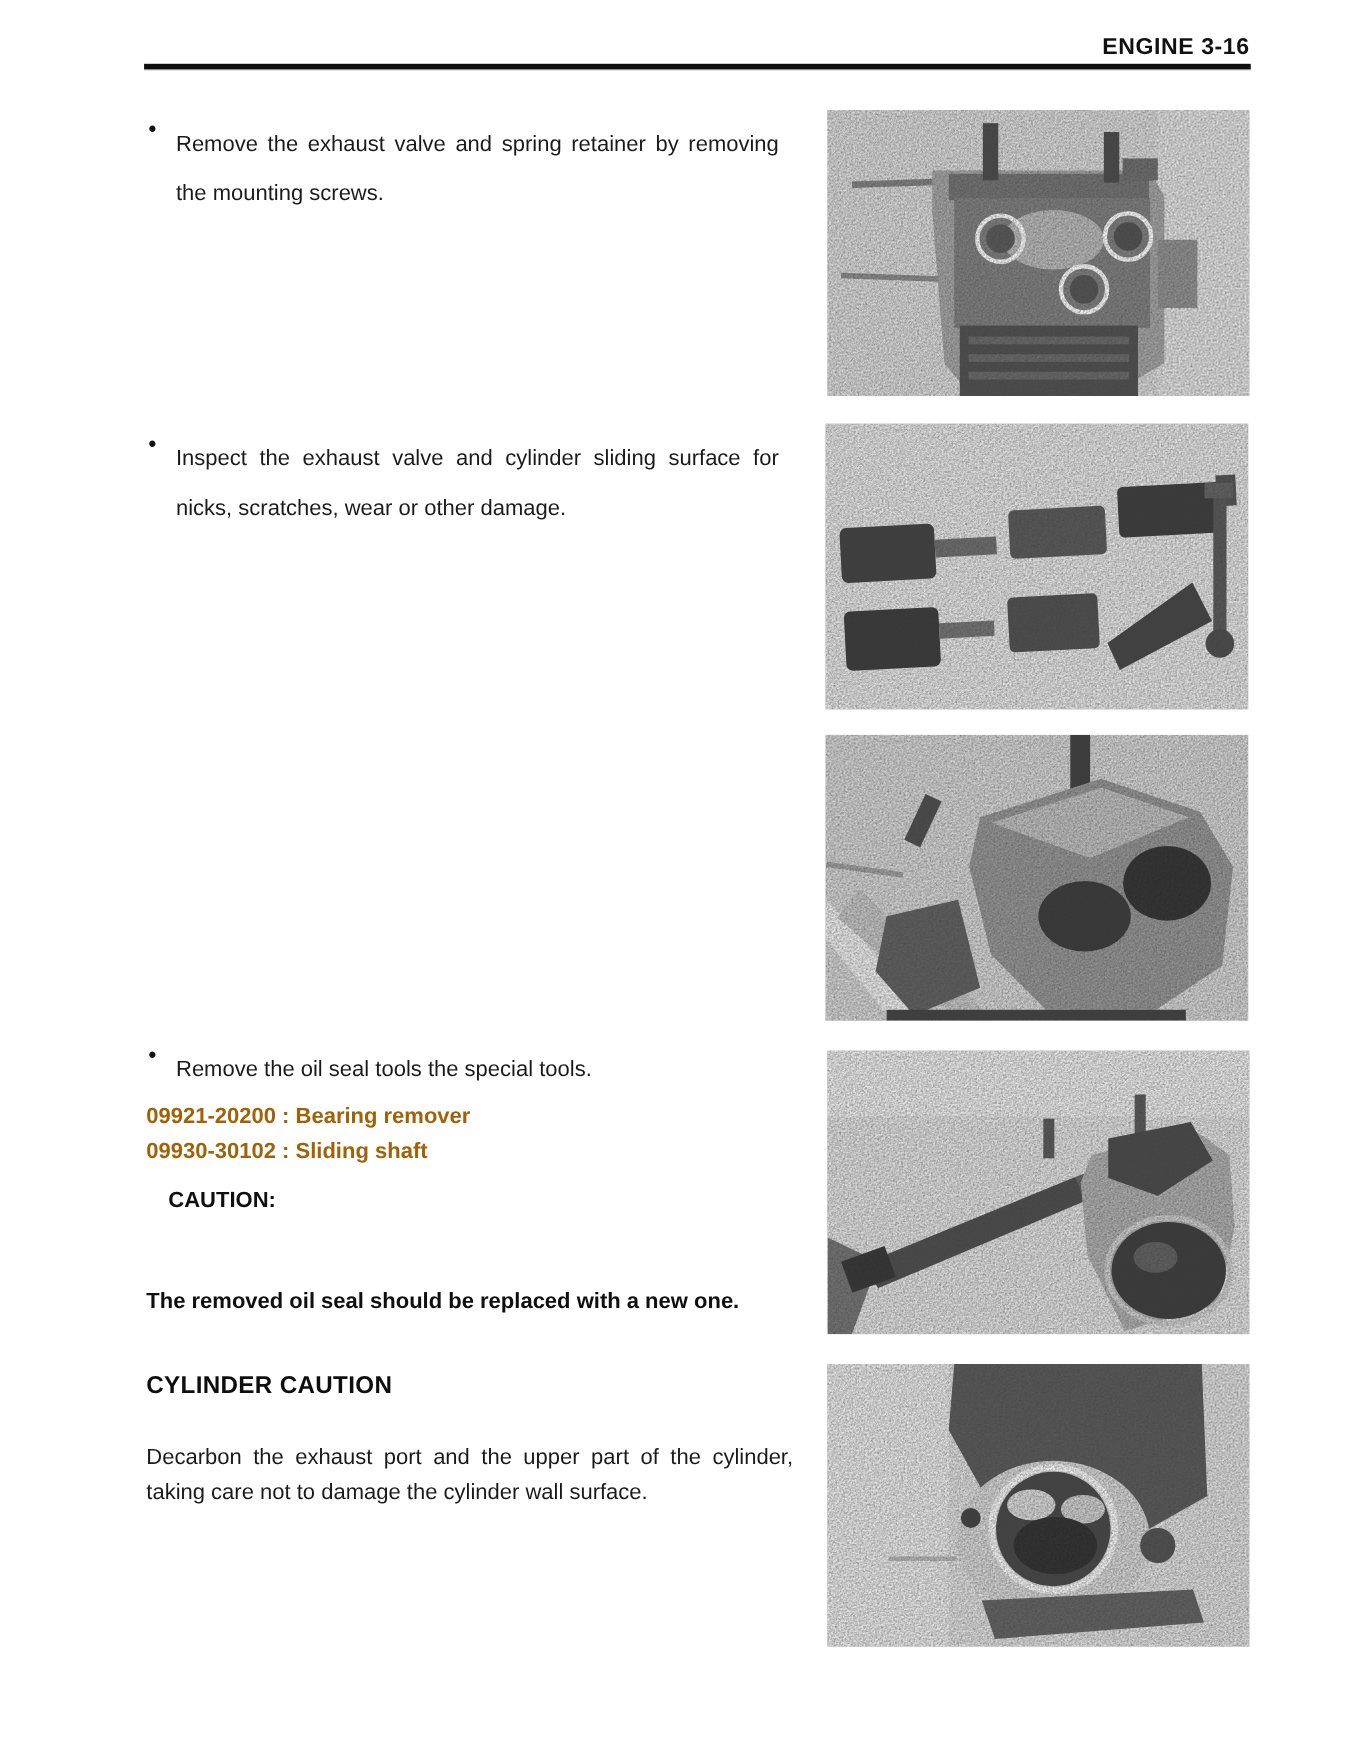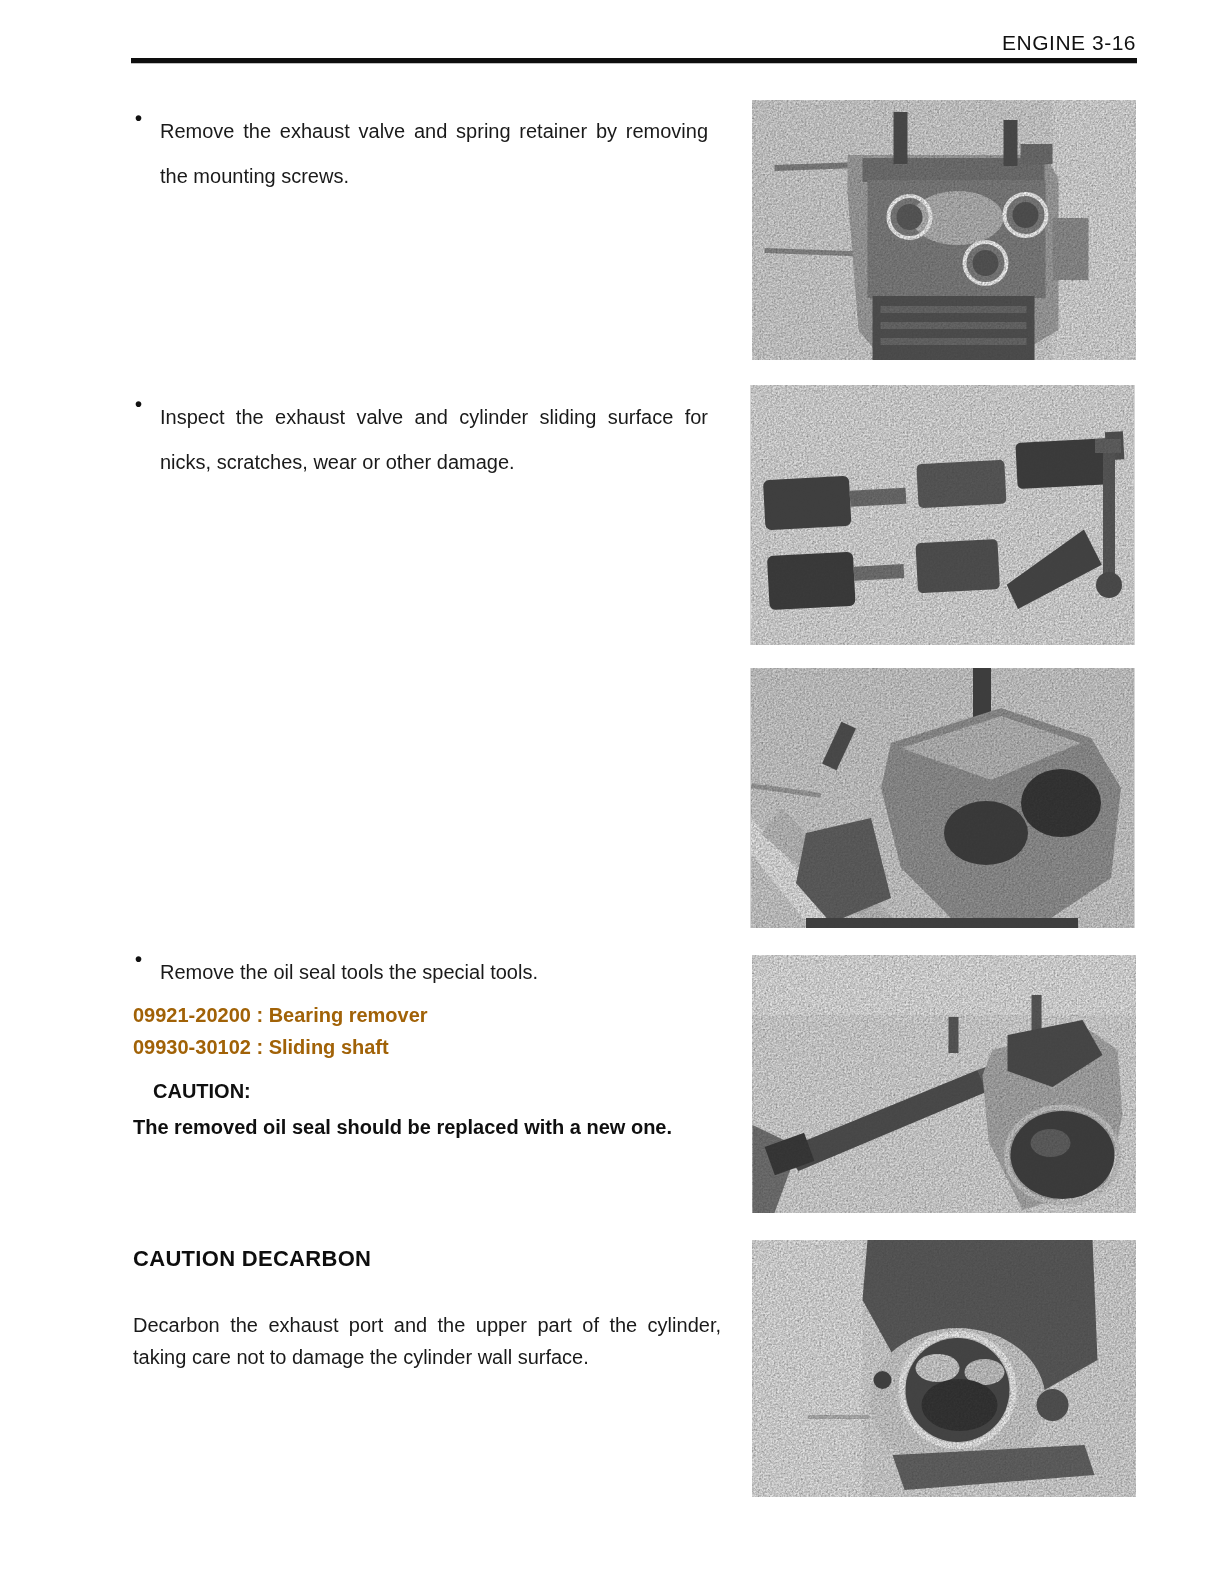--- a/index.html
+++ b/index.html
@@ -2,21 +2,21 @@
 <html><head>
 <meta charset="utf-8">
 <style>
   html,body{margin:0;padding:0;}
   body{
     width:1224px;height:1580px;position:relative;background:#ffffff;
     font-family:"Liberation Sans",sans-serif;color:#151515;overflow:hidden;
   }
   .abs{position:absolute;}
   .header-label{
-    top:31px;right:88px;font-size:21px;font-weight:400;letter-spacing:0.5px;color:#111;
+    top:31px;right:88px;font-size:21px;font-weight:700;letter-spacing:0.5px;color:#111;
   }
   .header-rule{
     top:58px;left:131px;width:1006px;height:5px;background:#0e0e0e;
     box-shadow:0 1px 0 rgba(0,0,0,.25);
   }
   .bullet-item{left:133px;width:575px;}
   .bullet-item .dot{
     position:absolute;left:2px;top:-2px;font-size:20px;font-weight:700;color:#111;
   }
   .bullet-item .btext{
@@ -65,23 +65,23 @@
 
 <div class="abs bullet-item" style="top:950px">
   <span class="dot">•</span>
   <div class="btext">Remove the oil seal tools the special tools.</div>
 </div>
 
 <div class="abs tool-line" style="top:999px">09921-20200 : Bearing remover</div>
 <div class="abs tool-line" style="top:1031px">09930-30102 : Sliding shaft</div>
 
 <div class="abs caution-label" style="top:1080px">CAUTION:</div>
-<div class="abs caution-text" style="top:1112px">The removed oil seal should be replaced with a new one.</div>
+<div class="abs caution-text" style="top:1168px">The removed oil seal should be replaced with a new one.</div>
 
-<div class="abs section-heading" style="top:1246px">CAUTION DECARBON</div>
+<div class="abs section-heading" style="top:1246px">CYLINDER CAUTION</div>
 <div class="abs section-body" style="top:1277px">Decarbon the exhaust port and the upper part of the cylinder, taking care not to damage the cylinder wall surface.</div>
 
 <div class="abs figure" style="left:752px;top:100px;width:384px;height:260px" aria-label="exhaust-valve-and-spring-retainer-photo">
   <svg viewBox="0 0 383 260">
     <rect width="383" height="260" fill="#d2d2d2"></rect>
     <rect x="300" width="83" height="260" fill="#dbdbdb"></rect>
     <rect x="22" y="63" width="120" height="6" fill="#7d7d7d" transform="rotate(-2 80 66)"></rect>
     <rect x="12" y="150" width="128" height="5" fill="#868686" transform="rotate(2 70 152)"></rect>
     <polygon points="95,55 292,55 306,78 306,230 256,260 130,260 106,230 95,92" fill="#9f9f9f"></polygon>
     <rect x="110" y="58" width="182" height="24" fill="#6f6f6f"></rect>

